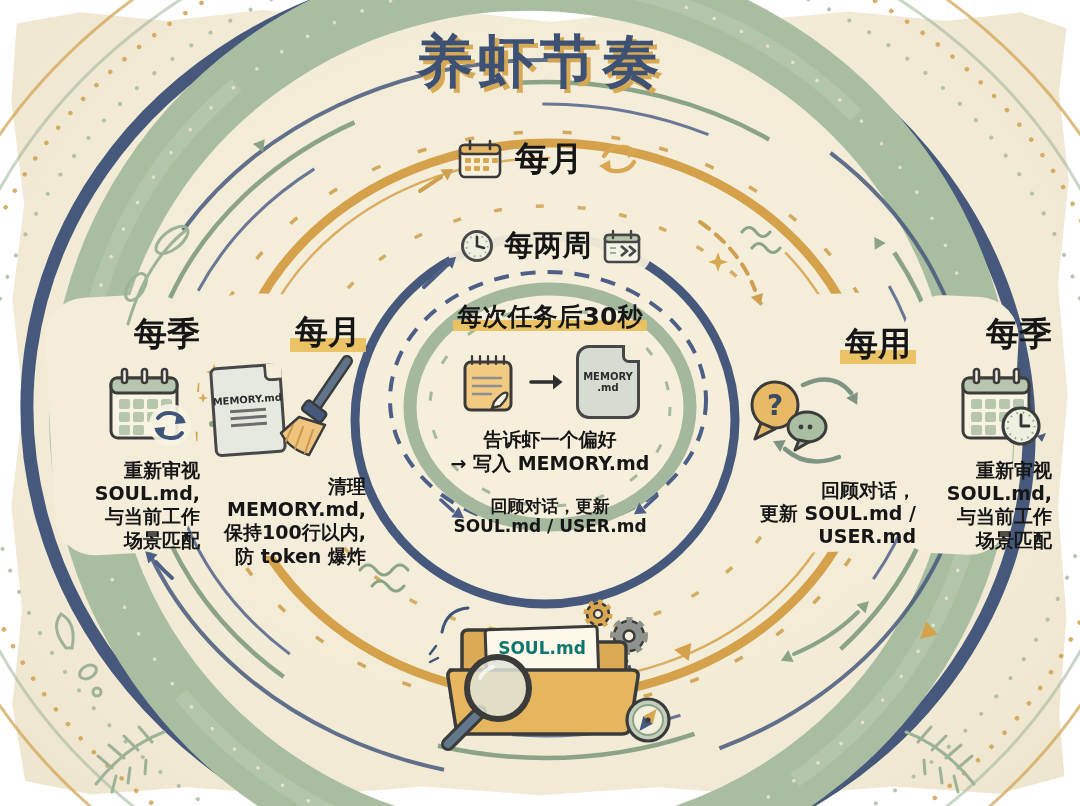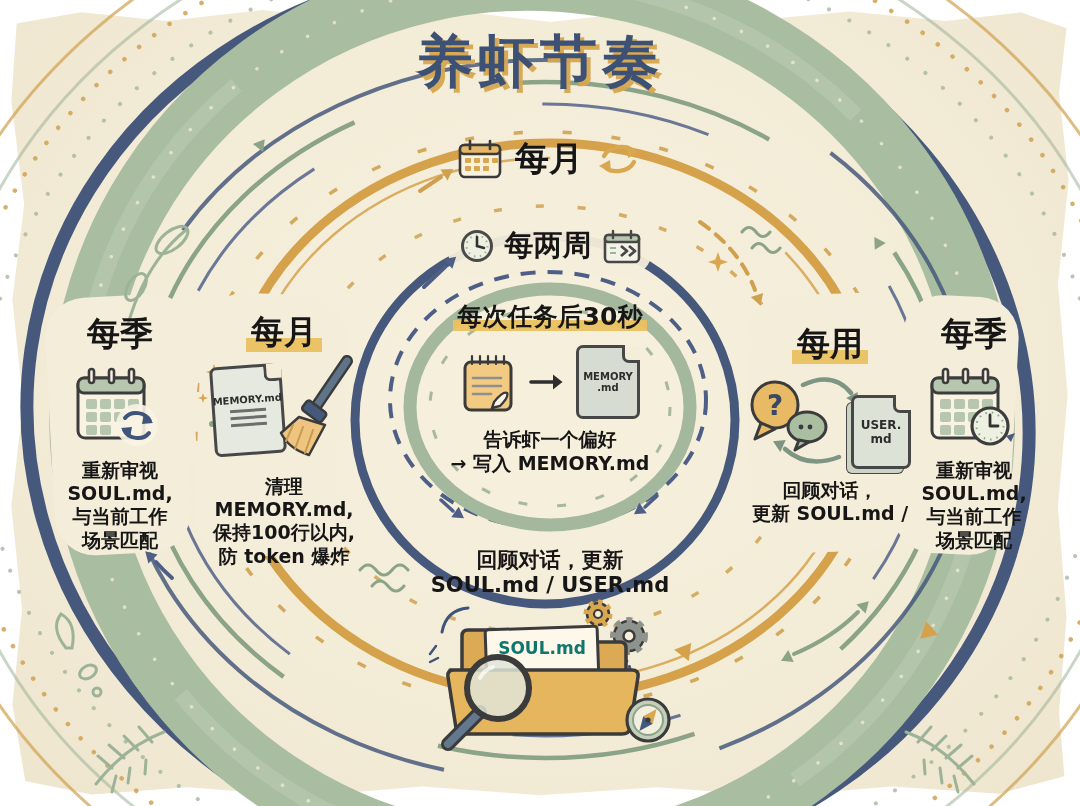--- a/index.html
+++ b/index.html
@@ -16,37 +16,37 @@
   .toprow.monthly{left:400px;top:136px;width:300px;}
   .toprow.biweekly{left:400px;top:226px;width:300px;gap:10px;}
   .lbl-l{font-size:34px;font-weight:800;}
   .lbl-m{font-size:29px;font-weight:800;}
   .hl{background:linear-gradient(180deg, rgba(0,0,0,0) 62%, rgba(235,193,97,.95) 62%, rgba(235,193,97,.95) 94%, rgba(0,0,0,0) 94%);padding:0 5px;}
   .centerbox{position:absolute;left:412px;top:300px;width:276px;text-align:center;}
   .center-heading{font-size:25px;font-weight:800;display:inline-block;}
   .iconrow{margin-top:12px;display:flex;align-items:center;justify-content:center;gap:12px;}
   .caption{margin-top:9px;font-size:19px;font-weight:700;line-height:1.25;}
   .block{display:block;}
-  .review{position:absolute;left:390px;top:548px;width:320px;text-align:center;
-          font-size:21px;font-weight:700;line-height:1.2;}
-  .col{position:absolute;text-align:center;}
+  .review{position:absolute;left:390px;top:496px;width:320px;text-align:center;
+          font-size:17px;font-weight:700;line-height:1.2;}
+  .col{position:absolute;text-align:right;}
   .col-label{font-size:33px;font-weight:800;display:inline-block;}
   .col-icon{margin-top:8px;position:relative;}
   .col-body{margin-top:6px;font-size:19px;font-weight:700;line-height:1.22;}
   #col-qleft{left:40px;top:312px;width:160px;}
   #col-mleft{left:202px;top:310px;width:164px;}
   #col-use{left:744px;top:322px;width:172px;}
   #col-qright{left:896px;top:312px;width:156px;}
   .file{position:relative;background:#dde2d6;border:3px solid #474747;border-radius:7px;
         display:flex;flex-direction:column;align-items:center;justify-content:center;
         font-weight:700;color:#2d2d2d;}
   .file::before{content:"";position:absolute;top:-3px;right:-3px;width:15px;height:15px;
         background:#f4edda;border-left:3px solid #474747;border-bottom:3px solid #474747;
         border-bottom-left-radius:7px;}
-  .file-center{width:58px;height:68px;font-size:10px;line-height:1.15;background:#d6dcd1;}
+  .file-center{width:58px;height:68px;font-size:10px;line-height:1.15;background:#d6dcd1;border-radius:13px;}
   .iconwrap-mleft{height:112px;width:164px;position:relative;margin:2px auto 0;}
   .memfile{width:66px;height:84px;font-size:10px;transform:rotate(-4deg);
            position:absolute;left:10px;top:8px;background:#e6e9df;}
   .memfile i{display:block;width:36px;height:3px;background:#6d6d6d;margin:4px auto 0;}
   .broom{position:absolute;right:2px;top:-2px;}
   .iconwrap-use{height:104px;width:170px;position:relative;margin:2px auto 0;}
   .chatsvg{position:absolute;left:0;top:0;}
   .userfile{width:54px;height:68px;font-size:12px;line-height:1.2;position:absolute;right:4px;top:26px;
             box-shadow:-6px 6px 0 -2px #cbd3c5, -6px 6px 0 -1px #474747;}
   .folder-group{position:absolute;left:426px;top:594px;width:252px;height:160px;}
@@ -312,28 +312,25 @@
         <path d="M94,88 Q62,100 40,80" stroke="#7d9582" stroke-width="4.5" fill="none" stroke-linecap="round"></path>
         <path d="M0,-6.5 L11,0 L0,6.5 Z" fill="#7d9582" transform="translate(38,77) rotate(205)"></path>
         <circle cx="30" cy="36" r="23" fill="#e8ba66" stroke="#3b3b3b" stroke-width="3"></circle>
         <path d="M16,54 L10,70 L30,60 Z" fill="#e8ba66" stroke="#3b3b3b" stroke-width="3" stroke-linejoin="round"></path>
         <text x="30" y="46" text-anchor="middle" font-size="28" font-weight="700" fill="#3b4a63">?</text>
         <ellipse cx="62" cy="58" rx="19" ry="15" fill="#aabfa2" stroke="#3b3b3b" stroke-width="3"></ellipse>
         <path d="M54,71 L50,81 L64,73 Z" fill="#aabfa2" stroke="#3b3b3b" stroke-width="3" stroke-linejoin="round"></path>
         <circle cx="56" cy="58" r="2.4" fill="#3b3b3b"></circle>
           <circle cx="65" cy="58" r="2.4" fill="#3b3b3b"></circle>
       </svg>
-      <div class="file userfile">
-        <span>USER.</span>
-        <span>md</span>
-      </div>
     </div>
     <div class="col-body">
       <span class="block">回顾对话，</span>
       <span class="block">更新 SOUL.md /</span>
+      <span class="block">USER.md</span>
     </div>
   </div>
 
   <div class="col" id="col-qright">
     <span class="col-label">每季</span>
     <div class="col-icon">
       <svg width="94" height="84" viewBox="0 0 94 84">
         <rect x="5" y="13" width="66" height="60" rx="7" fill="#f8f3e3" stroke="#3c3c3c" stroke-width="3"></rect>
         <rect x="5" y="13" width="66" height="15" rx="6" fill="#b7c6ae" stroke="#3c3c3c" stroke-width="3"></rect>
         <g fill="#f8f3e3" stroke="#3c3c3c" stroke-width="2.6">

